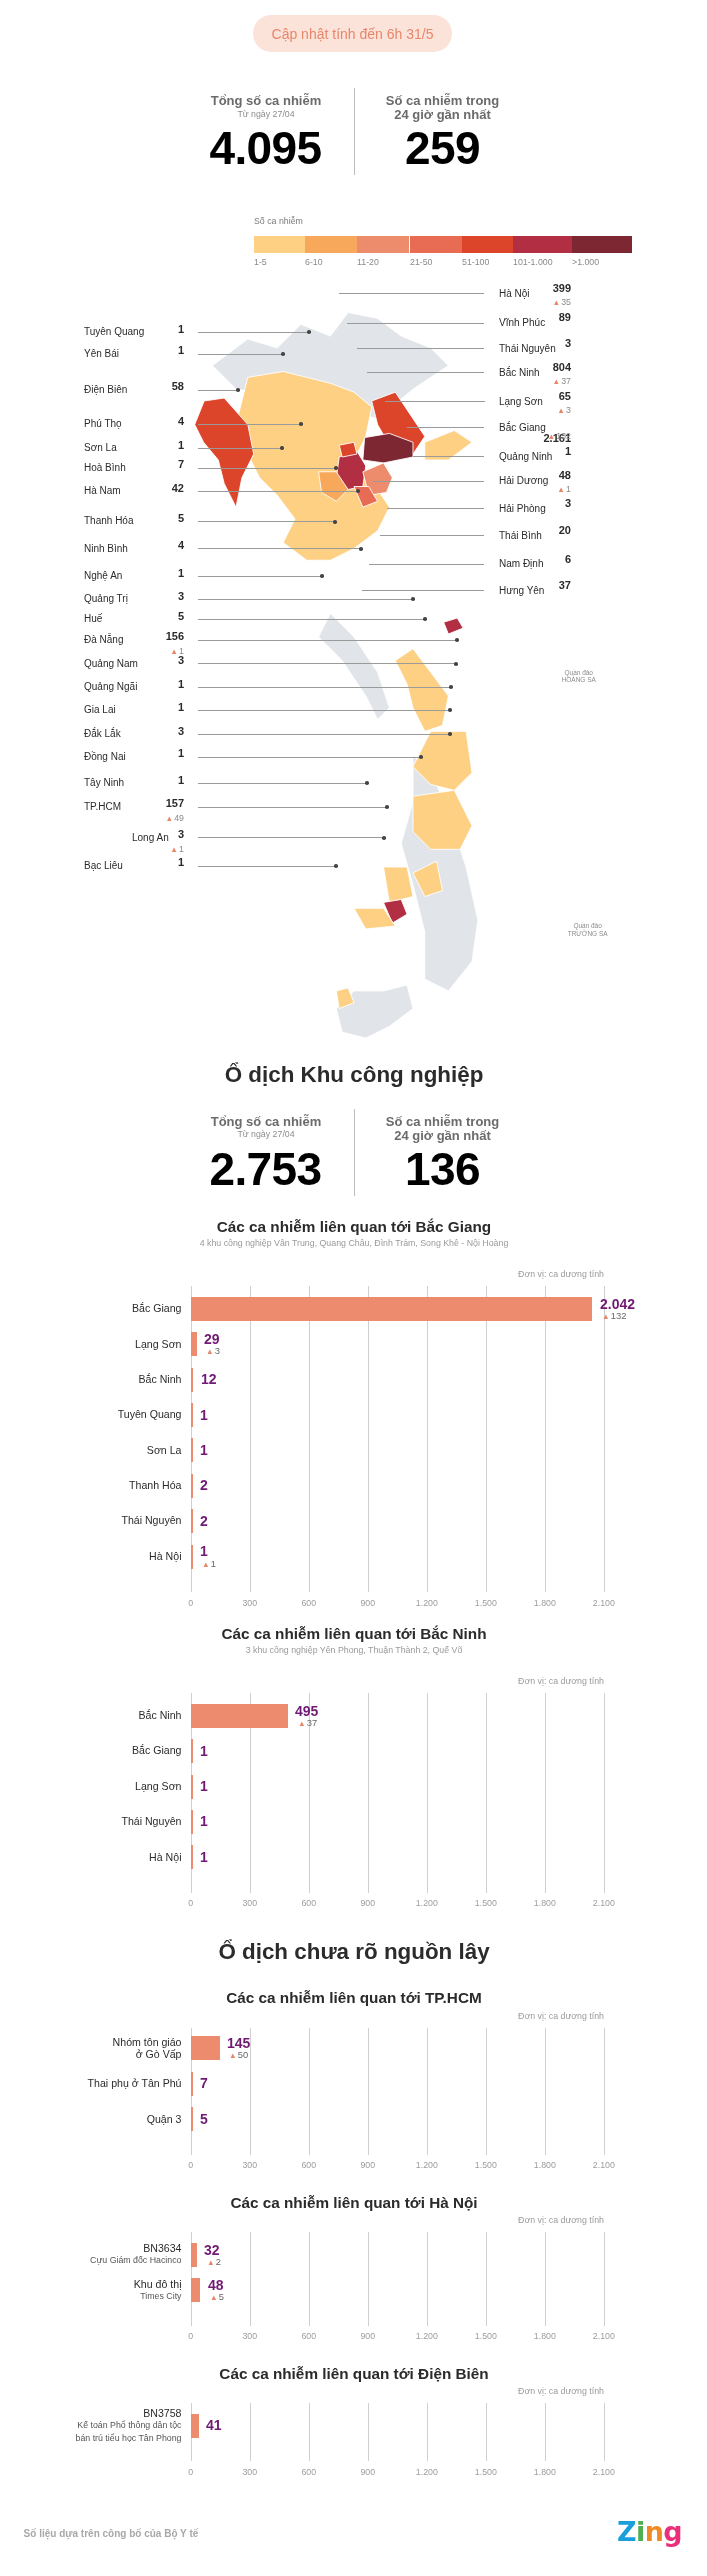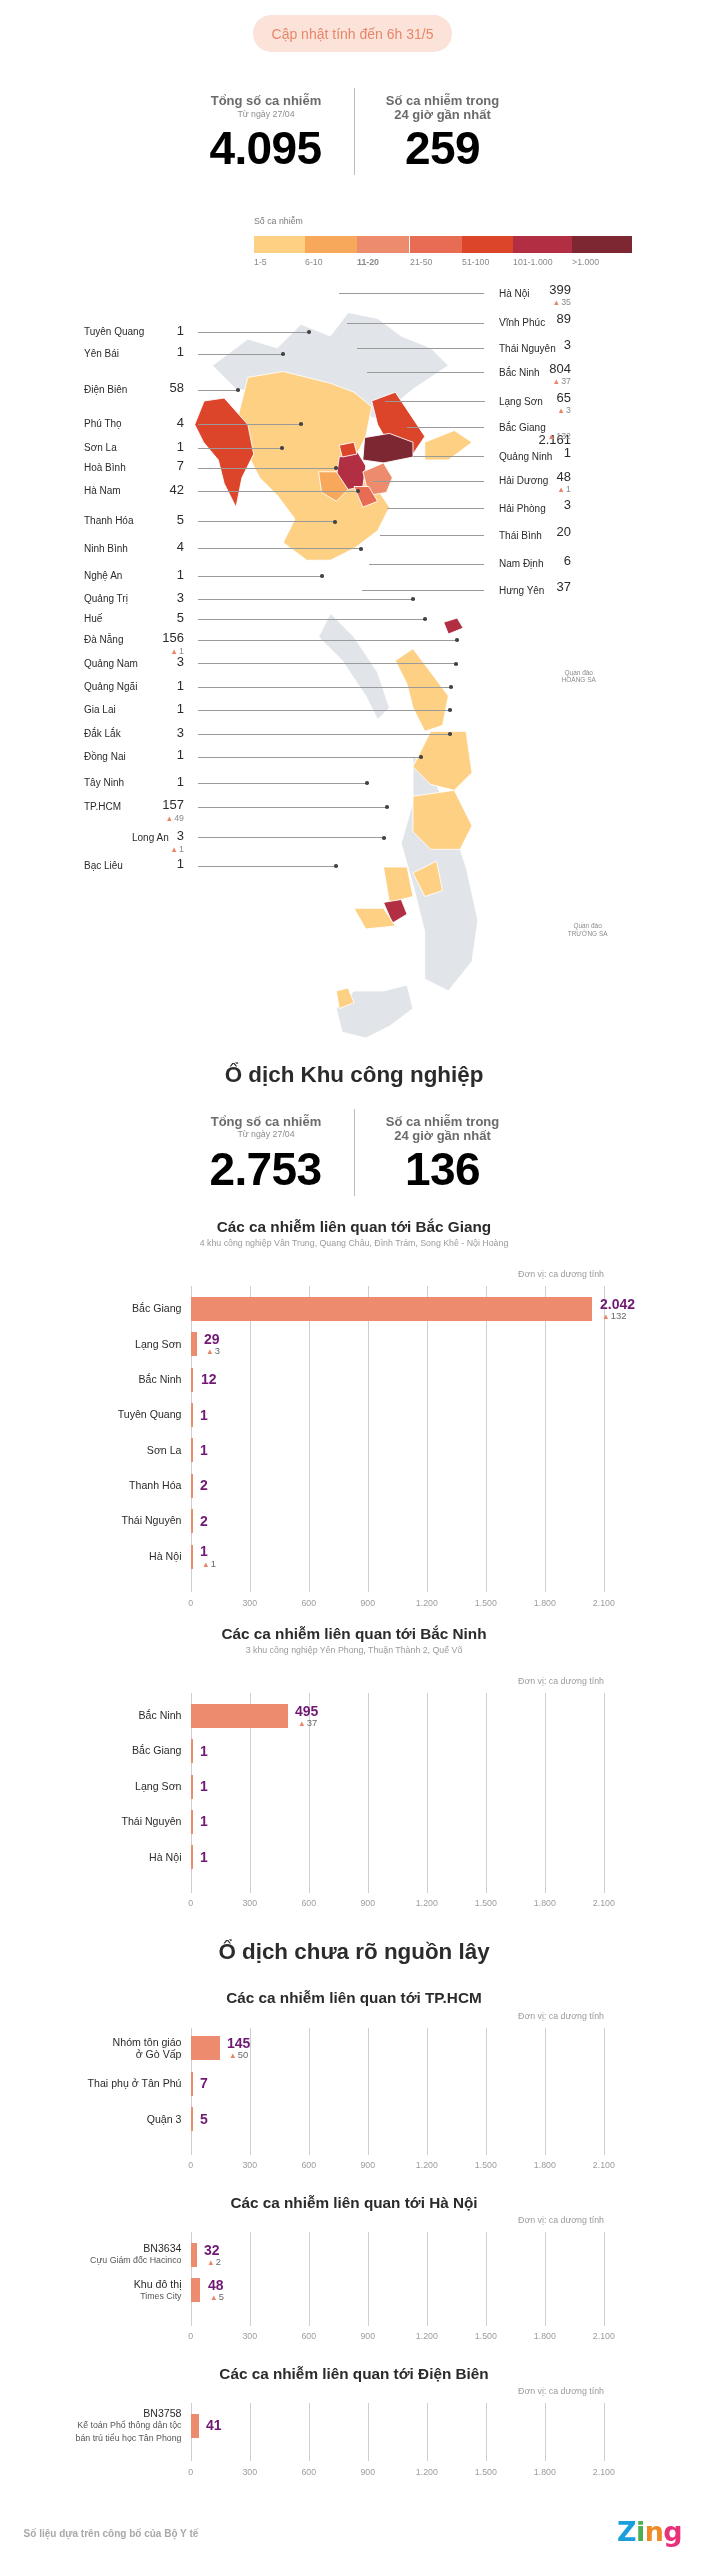--- a/index.html
+++ b/index.html
@@ -7,21 +7,21 @@
   .abs{position:absolute;}
   .pill{left:253px;top:15.3px;width:199px;height:37px;border-radius:18.3px;background:#fbe3da;color:#e8866a;font-size:14px;display:flex;align-items:center;justify-content:center;}
   .stat-label{font-size:13px;font-weight:bold;color:#6b6b6b;text-align:center;line-height:13.6px;}
   .stat-sub{font-size:8.8px;color:#8d8d8d;text-align:center;}
   .stat-num{font-size:46px;font-weight:bold;color:#000;text-align:center;letter-spacing:-0.6px;}
   .divider{width:0.6px;background:#bcbcbc;}
   .legend-title{font-size:8.8px;color:#7a7a7a;}
   .legend-seg{height:17px;top:236px;}
   .legend-lbl{font-size:8.8px;color:#8a8a8a;top:257px;}
   .mrow-label{font-size:10px;color:#2b2b2b;}
-  .mrow-val{font-size:13px;font-weight:normal;color:#2b2b2b;text-align:right;}
+  .mrow-val{font-size:11px;font-weight:bold;color:#2b2b2b;text-align:right;}
   .mrow-delta{font-size:8.8px;color:#8a8a8a;text-align:right;}
   .arrow{color:#e8866a;font-size:7.7px;margin-right:1.2px;}
   .section-title{font-size:22.4px;font-weight:bold;color:#2b2b2b;text-align:center;width:708px;left:0;}
   .chart-title{font-size:15.3px;font-weight:bold;color:#2b2b2b;text-align:center;width:708px;left:0;}
   .chart-sub{font-size:8.8px;color:#9a9a9a;text-align:center;width:708px;left:0;}
   .unit{font-size:8.8px;color:#9a9a9a;text-align:right;width:177px;left:427px;}
   .grid{width:0.6px;background:#cfcfcf;}
   .tick{font-size:8.8px;color:#9d9d9d;width:35px;margin-left:-17.7px;text-align:center;}
   .bar{background:#ec8b6d;height:23.6px;}
   .bar-label{font-size:10.6px;color:#2b2b2b;text-align:right;width:165px;left:16.5px;line-height:12.4px;}
@@ -45,21 +45,21 @@
 <div class="abs stat-label" style="left:366px;top:94px;width:153px;"><span>Số ca nhiễm trong</span><br><span>24 giờ gần nhất</span></div>
 <div class="abs stat-num" style="left:366px;top:121px;width:153px;">259</div>
 
 <div class="abs legend-title" style="left:254px;top:216px;">Số ca nhiễm</div>
 <div id="legend">
     <div class="abs legend-seg" style="left:254px;width:52px;background:#fdd084;"></div>
     <div class="abs legend-lbl" style="left:254px;">1-5</div>
     <div class="abs legend-seg" style="left:305px;width:52px;background:#f8a85a;"></div>
     <div class="abs legend-lbl" style="left:305px;">6-10</div>
     <div class="abs legend-seg" style="left:357px;width:52px;background:#ed8c6d;"></div>
-    <div class="abs legend-lbl" style="left:357px;font-weight:bold;">11-20</div>
+    <div class="abs legend-lbl" style="left:357px;">11-20</div>
     <div class="abs legend-seg" style="left:410px;width:52px;background:#e86c53;"></div>
     <div class="abs legend-lbl" style="left:410px;">21-50</div>
     <div class="abs legend-seg" style="left:462px;width:51px;background:#dd452b;"></div>
     <div class="abs legend-lbl" style="left:462px;">51-100</div>
     <div class="abs legend-seg" style="left:513px;width:59px;background:#b22e42;"></div>
     <div class="abs legend-lbl" style="left:513px;">101-1.000</div>
     <div class="abs legend-seg" style="left:572px;width:60px;background:#7d2733;"></div>
     <div class="abs legend-lbl" style="left:572px;">&gt;1.000</div>
   </div>
 

